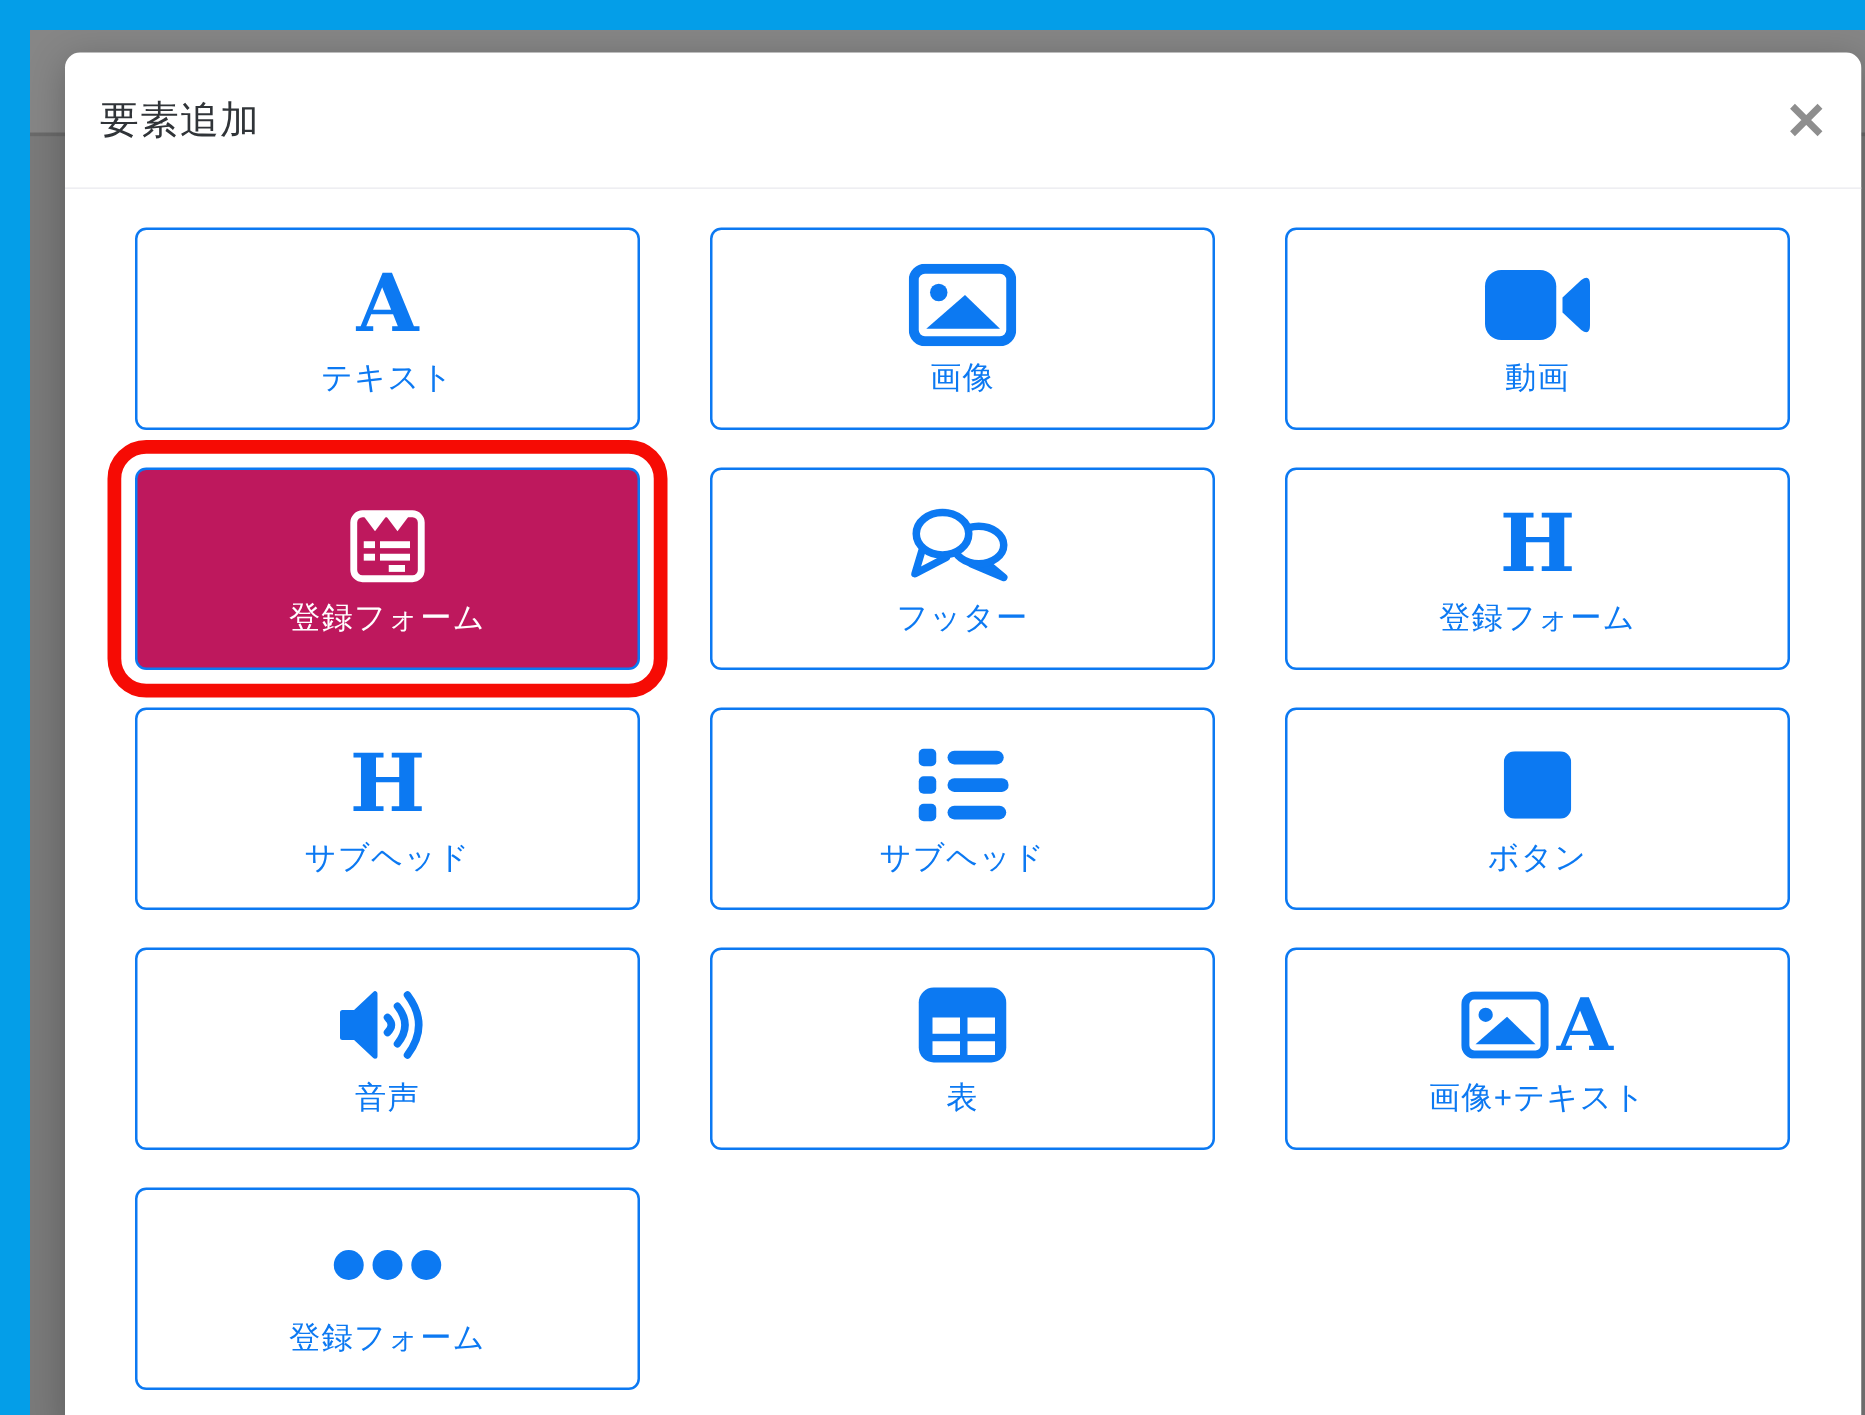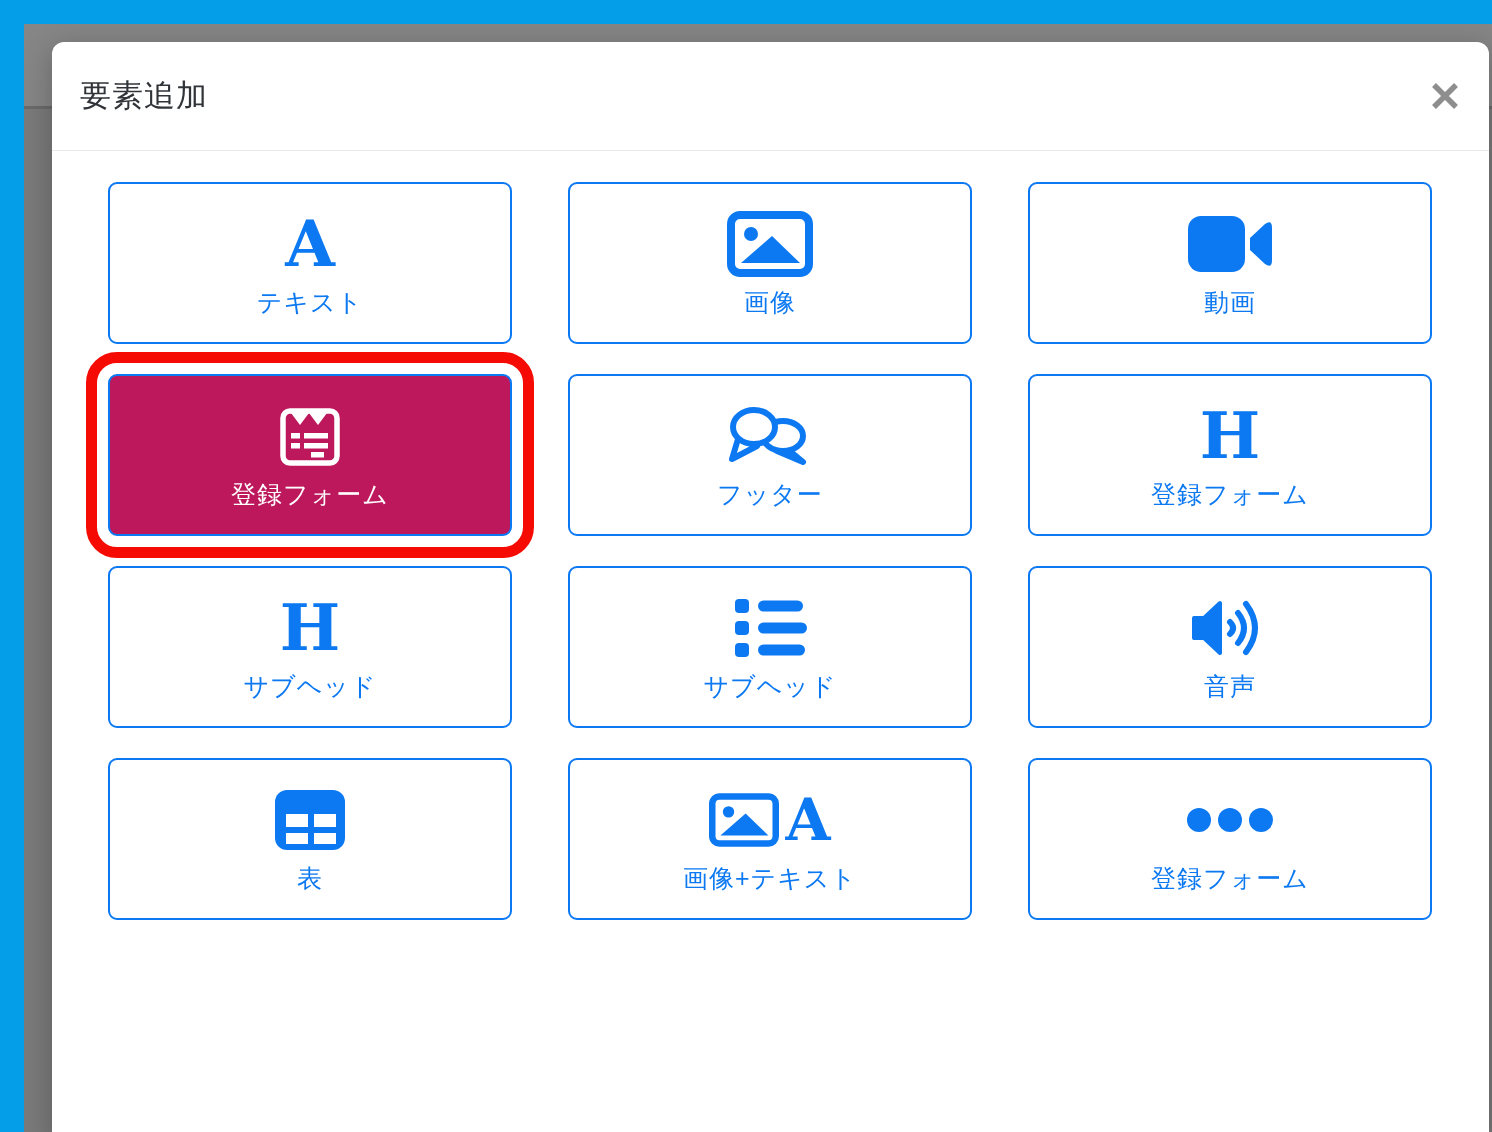--- a/index.html
+++ b/index.html
@@ -170,20 +170,28 @@
               <rect x="25" y="3.5" width="45" height="11" rx="5.5" fill="currentColor"></rect>
               <rect x="2" y="24" width="14" height="14" rx="4" fill="currentColor"></rect>
               <rect x="25" y="25.5" width="49" height="11" rx="5.5" fill="currentColor"></rect>
               <rect x="2" y="46" width="14" height="14" rx="4" fill="currentColor"></rect>
               <rect x="25" y="47.5" width="47" height="11" rx="5.5" fill="currentColor"></rect>
             </svg>
           </span>
           <span class="lbl">サブヘッド</span>
         </button>
 
+        <button class="el-btn">
+          <span class="icon">
+            <svg width="54" height="54" viewBox="0 0 54 54">
+              <rect x="0" y="0" width="54" height="54" rx="9" fill="currentColor"></rect>
+            </svg>
+          </span>
+          <span class="lbl">ボタン</span>
+        </button>
 
         <button class="el-btn">
           <span class="icon">
             <svg width="82" height="64" viewBox="0 0 82 64">
               <path d="M5 22 L15 22 L31 7 L31 57 L15 42 L5 42 Z" fill="currentColor" stroke="currentColor" stroke-width="4" stroke-linejoin="round"></path>
               <path d="M41 26 Q47 32 41 38" fill="none" stroke="currentColor" stroke-width="6" stroke-linecap="round"></path>
               <path d="M49 17 Q61 32 49 47" fill="none" stroke="currentColor" stroke-width="6" stroke-linecap="round"></path>
               <path d="M57 8 Q75 32 57 56" fill="none" stroke="currentColor" stroke-width="6" stroke-linecap="round"></path>
             </svg>
           </span>

